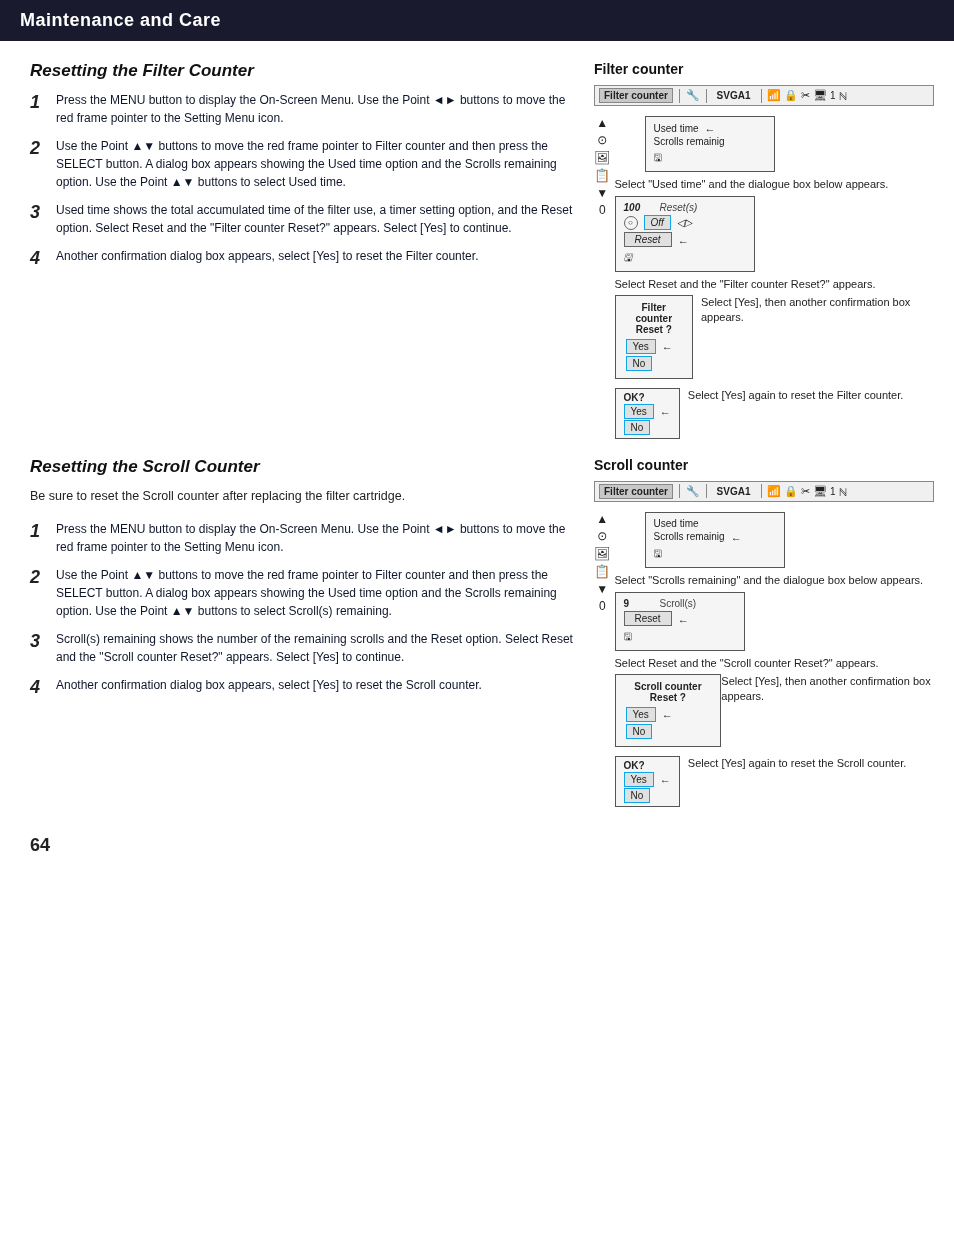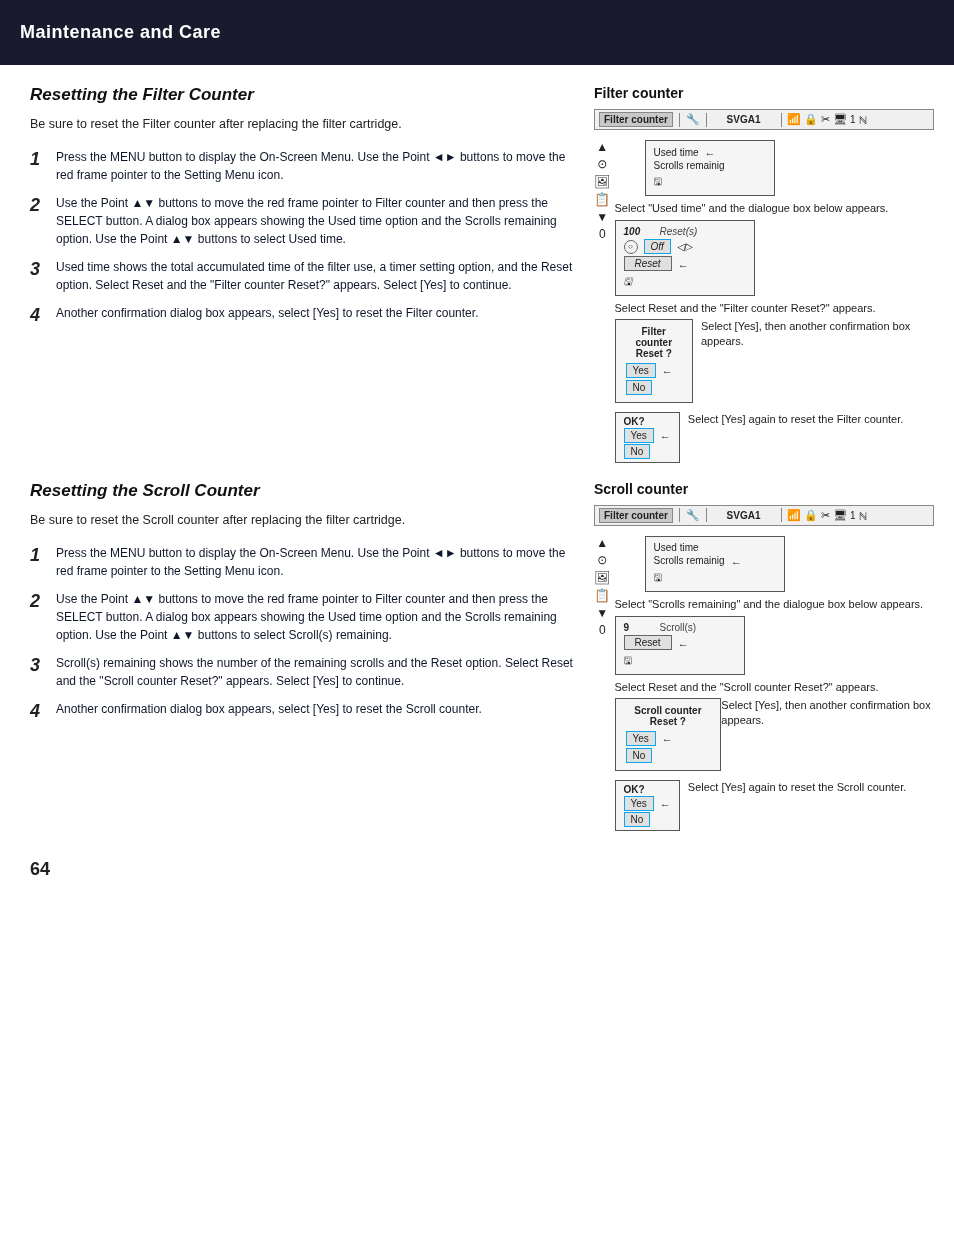--- a/index.html
+++ b/index.html
@@ -12,21 +12,21 @@
       color: #222;
       position: relative;
     }
 
     
     .header-bar {
       background: #1a1a2e;
       color: #fff;
       font-size: 18px;
       font-weight: bold;
-      padding: 22px 20px;
+      padding: 10px 20px;
       letter-spacing: 0.5px;
     }
 
     .page-container {
       display: flex;
       flex-direction: column;
       padding: 0 0 30px 0;
     }
 
     
@@ -254,37 +254,36 @@
     .scroll-section {
       display: flex;
       flex-direction: row;
       padding: 0px 20px 10px 30px;
       gap: 20px;
     }
 
     .svga1-text {
       font-size: 10px;
       font-weight: bold;
-      margin: 0 14px;
+      margin: 0 4px;
     }
   </style>
 </head>
 <body>
 
 <div class="header-bar">
   <span>Maintenance and Care</span>
 </div>
 
 <div class="page-container">
 
   <div class="main-content">
 
     <div class="left-col">
       <div class="section-title">Resetting the Filter Counter</div>
-      <p class="intro-text">Be sure to reset the Filter counter after replacing the filter cartridge.</p>
       <ol class="steps-list">
         <li class="step-item">
           <span class="step-number">1</span>
           <span class="step-text">Press the MENU button to display the On-Screen Menu. Use the Point ◄► buttons to move the red frame pointer to the Setting Menu icon.</span>
         </li>
         <li class="step-item">
           <span class="step-number">2</span>
           <span class="step-text">Use the Point ▲▼ buttons to move the red frame pointer to Filter counter and then press the SELECT button. A dialog box appears showing the Used time option and the Scrolls remaining option. Use the Point ▲▼ buttons to select Used time.</span>
         </li>
         <li class="step-item">

